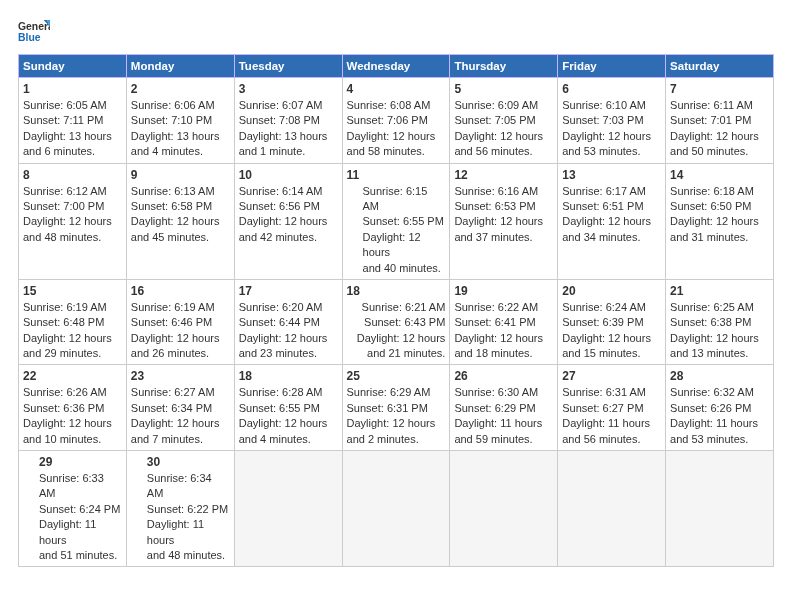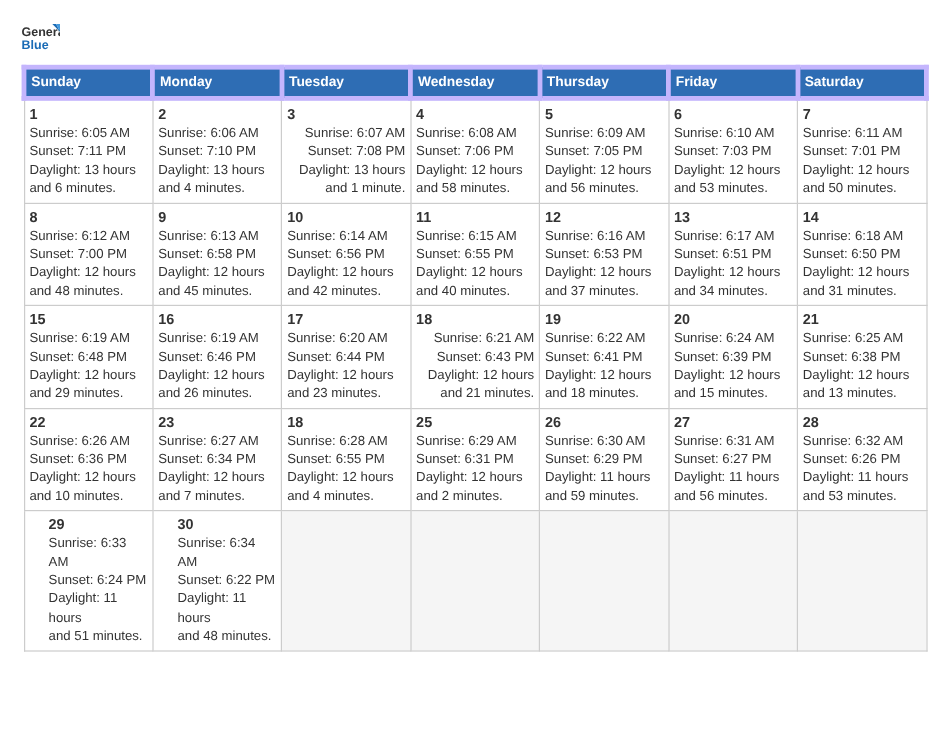--- a/index.html
+++ b/index.html
@@ -49,21 +49,21 @@
       border-collapse: collapse;
       table-layout: fixed;
     }
     .calendar th {
       background: #2e6db4;
       color: #fff;
       font-size: 11.5px;
       font-weight: bold;
       padding: 5px 4px;
       text-align: left;
-      border: 4px solid #c4b5fd;
+      border: 1px solid #c4b5fd;
     }
     .calendar td {
       vertical-align: top;
       font-size: 9.5px;
       color: #333;
       padding: 4px 4px 3px 4px;
       border: 1px solid #ccc;
       height: 82px;
       background: #fff;
     }
@@ -128,21 +128,21 @@
           </td>
           <td>
             <span class="day-number">2</span>
             <div class="day-info" style="white-space: pre-line;">Sunrise: 6:06 AM
 Sunset: 7:10 PM
 Daylight: 13 hours
 and 4 minutes.</div>
           </td>
           <td>
             <span class="day-number">3</span>
-            <div class="day-info" style="white-space: pre-line; text-align: right;">Sunrise: 6:07 AM
+            <div class="day-info" style="white-space: pre-line;">Sunrise: 6:07 AM
 Sunset: 7:08 PM
 Daylight: 13 hours
 and 1 minute.</div>
           </td>
           <td>
             <span class="day-number">4</span>
             <div class="day-info" style="white-space: pre-line;">Sunrise: 6:08 AM
 Sunset: 7:06 PM
 Daylight: 12 hours
 and 58 minutes.</div>
@@ -186,21 +186,21 @@
           </td>
           <td>
             <span class="day-number">10</span>
             <div class="day-info" style="white-space: pre-line;">Sunrise: 6:14 AM
 Sunset: 6:56 PM
 Daylight: 12 hours
 and 42 minutes.</div>
           </td>
           <td>
             <span class="day-number">11</span>
-            <div class="day-info" style="white-space: pre-line;">Sunrise: 6:15 AM
+            <div class="day-info" style="white-space: pre-line; margin-left: 16px;">Sunrise: 6:15 AM
 Sunset: 6:55 PM
 Daylight: 12 hours
 and 40 minutes.</div>
           </td>
           <td>
             <span class="day-number">12</span>
             <div class="day-info" style="white-space: pre-line;">Sunrise: 6:16 AM
 Sunset: 6:53 PM
 Daylight: 12 hours
 and 37 minutes.</div>

